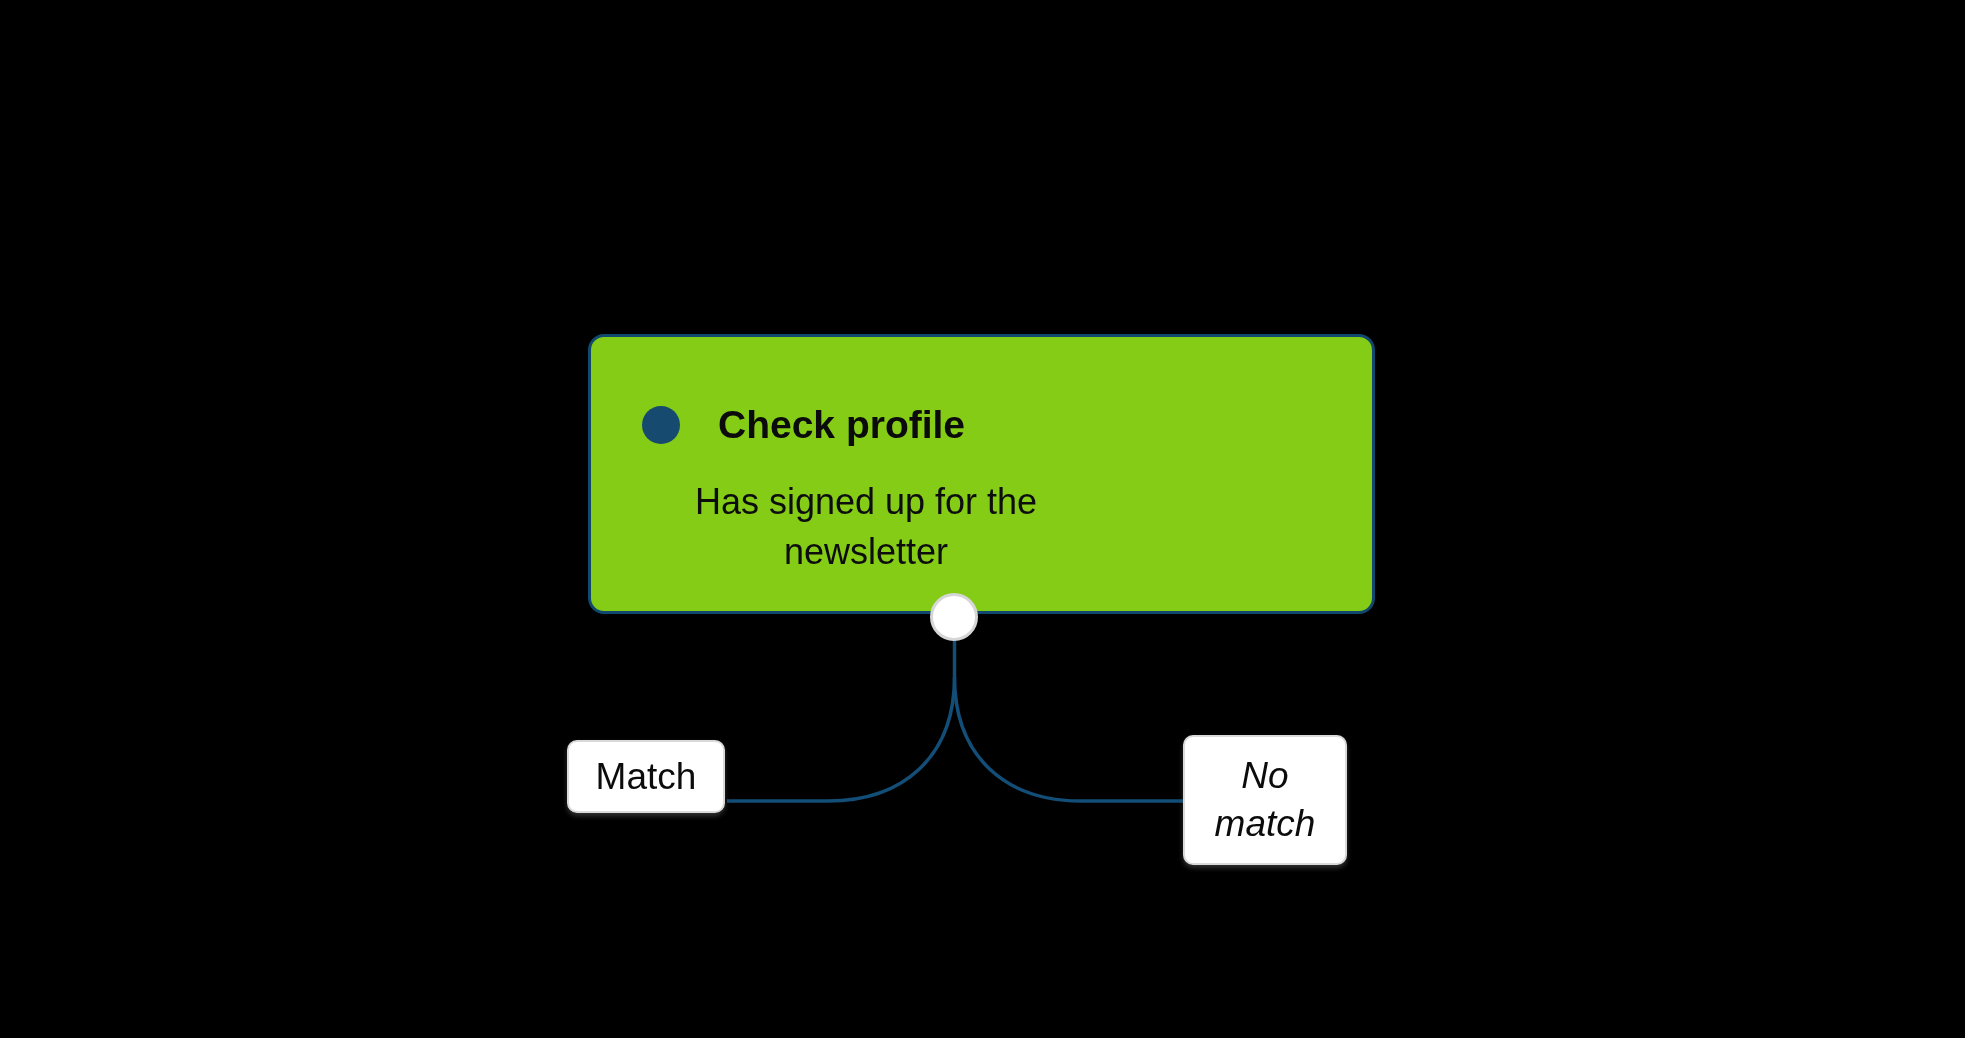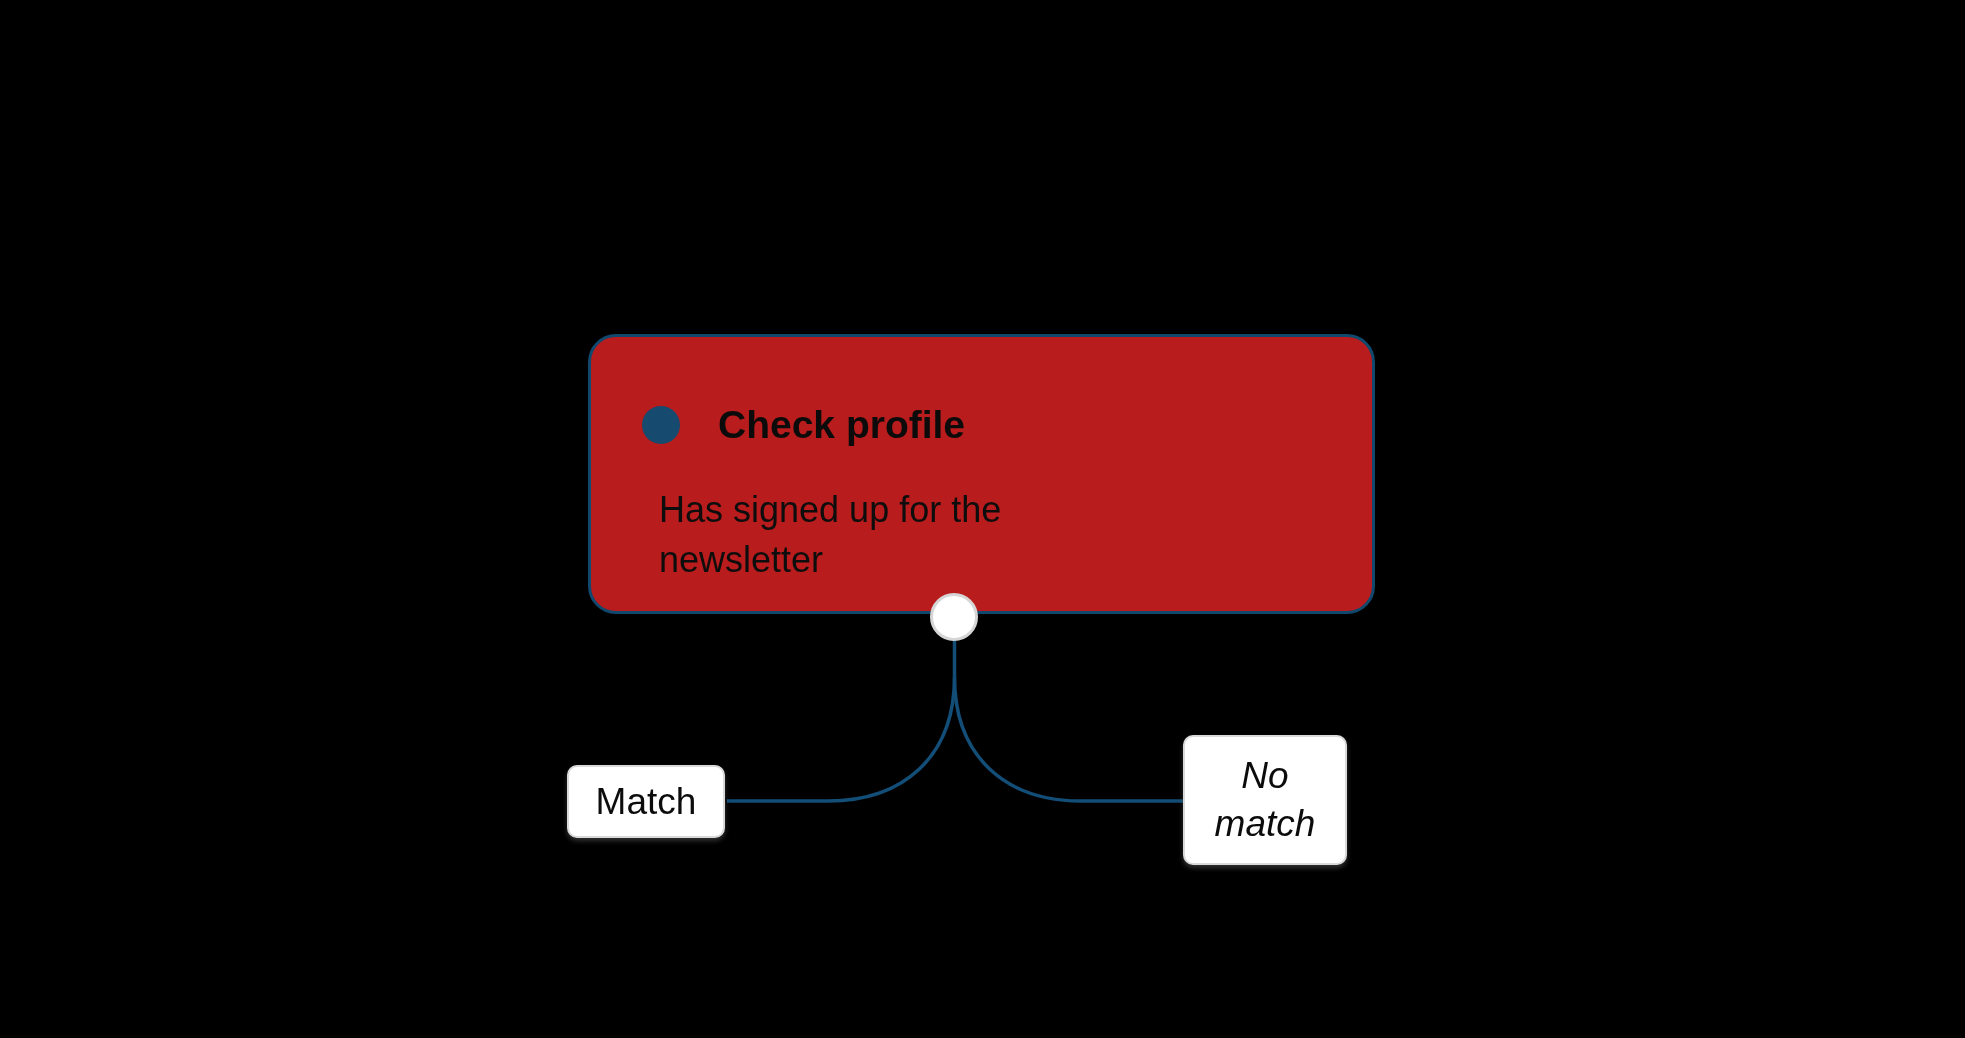--- a/index.html
+++ b/index.html
@@ -17,23 +17,23 @@
   }
 
   
   .node-card {
     position: absolute;
     left: 588px;
     top: 334px;
     width: 787px;
     height: 280px;
     box-sizing: border-box;
-    background: #b91c1c;
+    background: #84cc16;
     border: 3px solid #11486d;
-    border-radius: 28px;
+    border-radius: 16px;
     z-index: 1;
   }
   .node-header {
     position: absolute;
     left: 51px;
     top: 67px;
     display: flex;
     align-items: center;
     gap: 38px;
   }
@@ -49,26 +49,27 @@
     font-size: 39px;
     font-weight: bold;
     color: #0b0b0b;
     line-height: 1.1;
     letter-spacing: 0px;
   }
   .node-desc {
     position: absolute;
     left: 52px;
     top: 132px;
-    margin: 16px;
+    margin: 8px;
     width: 430px;
     font-size: 36px;
     line-height: 50px;
     color: #0d0d0d;
     font-weight: normal;
+    text-align: center;
   }
 
   
   .connectors {
     position: absolute;
     left: 0;
     top: 0;
     z-index: 2;
     display: block;
   }
@@ -101,21 +102,21 @@
     text-align: center;
     font-size: 37px;
     color: #0c0c0c;
     z-index: 3;
   }
   .branch-label .branch-text {
     display: inline-block;
   }
   .branch-label-match {
     left: 567px;
-    top: 765px;
+    top: 740px;
     width: 158px;
     height: 73px;
   }
   .branch-label-no-match {
     left: 1183px;
     top: 735px;
     width: 164px;
     height: 130px;
     line-height: 48px;
   }

